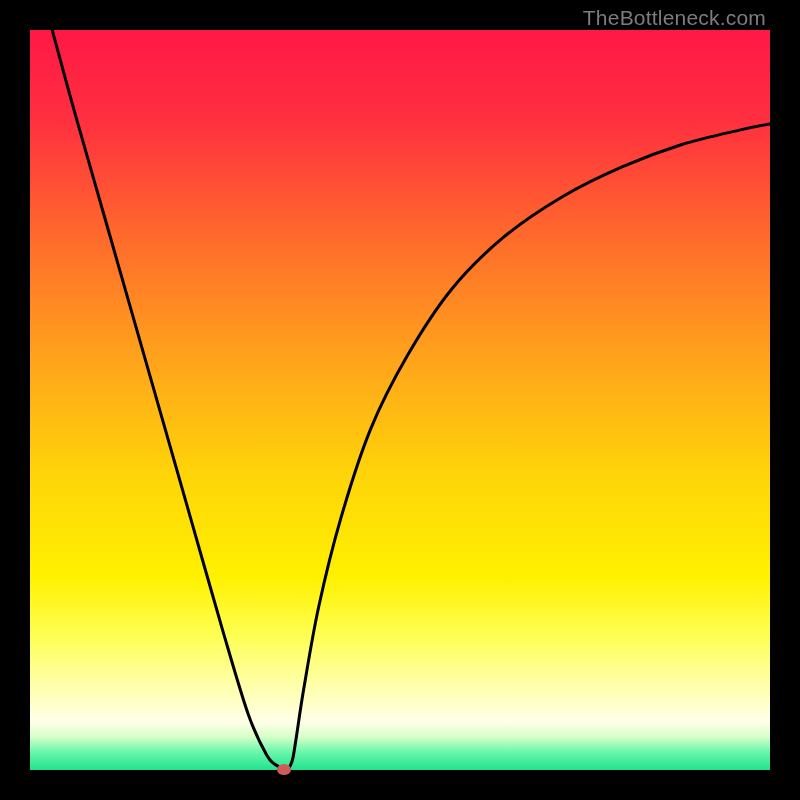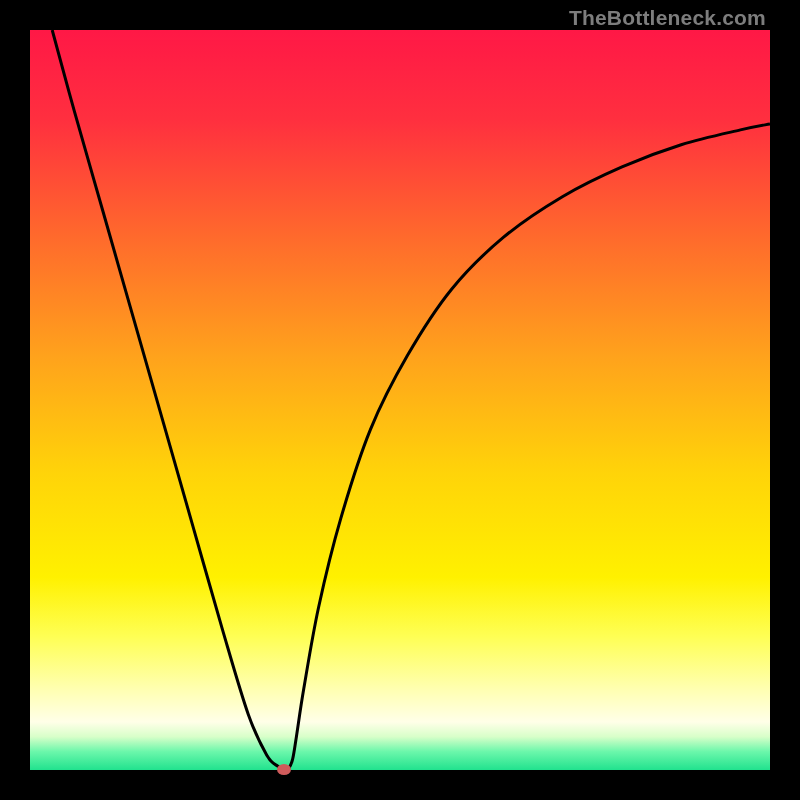--- a/index.html
+++ b/index.html
@@ -39,21 +39,21 @@
     top: 0;
     width: 740px;
     height: 740px;
   }
   .watermark {
     position: absolute;
     top: 6px;
     right: 34px;
     color: #7d7d7d;
     font-size: 21px;
-    font-weight: 700;
+    font-weight: 400;
     letter-spacing: 0.2px;
   }
   .marker {
     position: absolute;
     width: 14px;
     height: 11px;
     border-radius: 50%;
     background: #cf5b5b;
   }
 </style>

